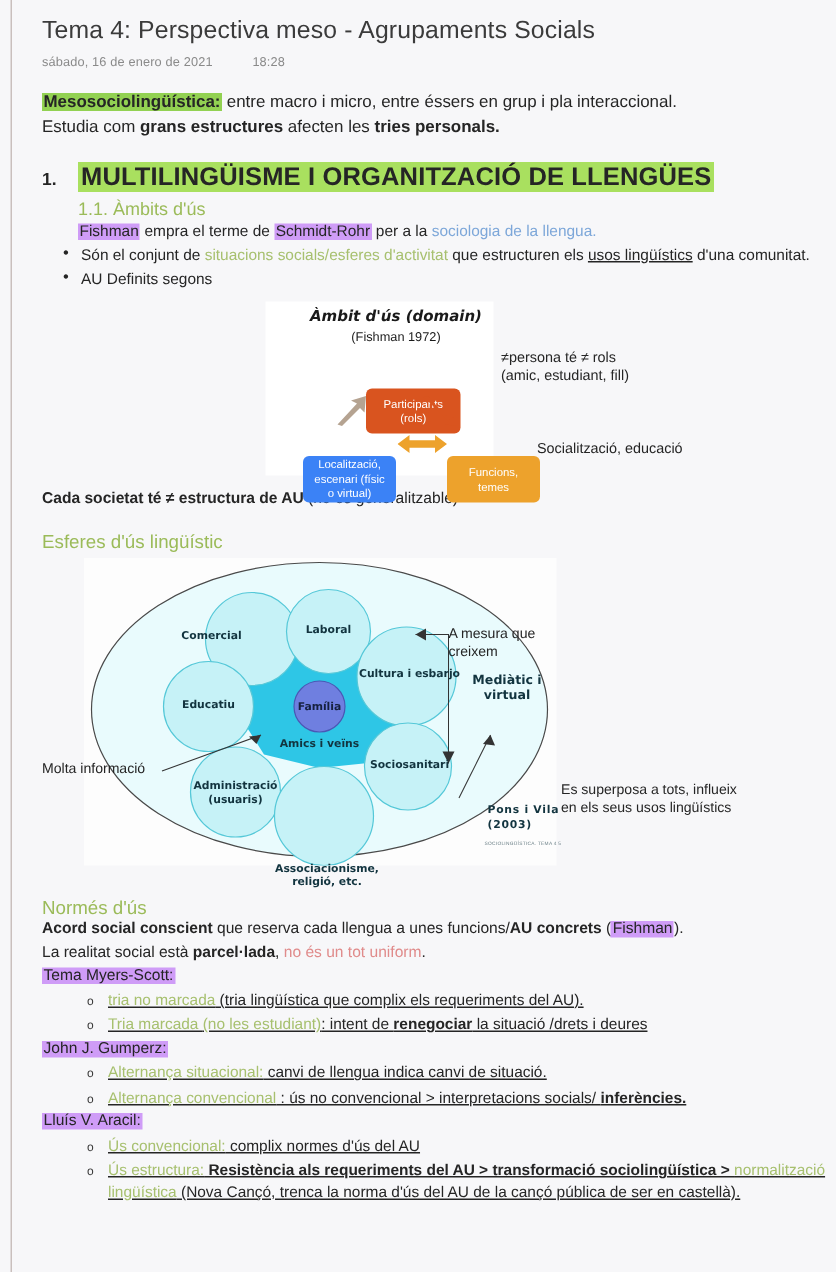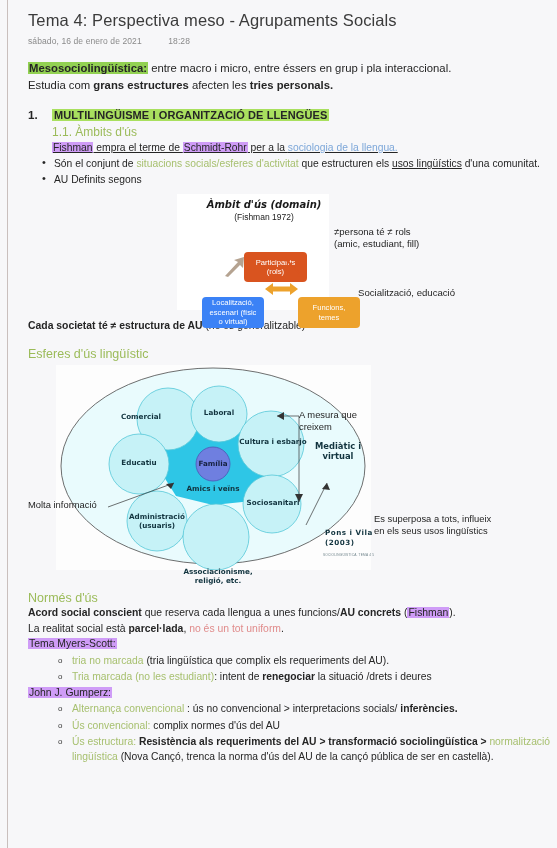--- a/index.html
+++ b/index.html
@@ -26,37 +26,37 @@
 
   .para{font-size:11.3px;line-height:15.5px;margin-top:15px;}
   .para2{font-size:11.3px;line-height:15.5px;margin-top:1px;}
   b{font-weight:700;}
   .hl-green{background:#92d152;padding:0 1px;font-weight:700;}
   .hl-green-h{background:#a9e05f;padding:0 2px;}
   .hl-purple{background:#cf9cf7;padding:0 1px;}
 
   .num-head{margin-top:15px;display:flex;gap:0;align-items:baseline;}
   .num-head .num{width:24px;font-size:11.6px;font-weight:700;color:#252525;}
-  .num-head .txt{font-size:11px;font-weight:700;letter-spacing:.1px;}
+  .num-head .txt{font-size:17px;font-weight:700;letter-spacing:.1px;}
 
   .sub-head{margin-left:24px;margin-top:4px;font-size:12px;color:#9bbb59;font-weight:400;}
-  .sub-line{margin-left:24px;margin-top:2px;font-size:10.3px;line-height:14px;text-decoration:underline;}
+  .sub-line{margin-left:24px;margin-top:2px;font-size:10.3px;line-height:14px;}
   .soft-green{color:#a7c06f;}
   .soft-blue{color:#7da7d9;}
   .soft-pink{color:#e08b8b;}
   .u{text-decoration:underline;}
 
   ul.b1{list-style:none;margin:2px 0 0 0;padding:0;}
   ul.b1>li{
     position:relative;padding-left:26px;font-size:10.3px;line-height:13.6px;margin-top:2px;
   }
   ul.b1>li:before{
     content:"•";position:absolute;left:14px;top:-1px;font-size:11px;color:#252525;
   }
-  ul.b2{list-style:none;margin:1px 0 0 0;padding:0;}
+  ul.b2{list-style:none;margin:1px 0 0 0;padding:0;text-decoration:underline;}
   ul.b2>li{
     position:relative;padding-left:44px;font-size:10.3px;line-height:14.5px;margin-top:2px;
   }
   ul.b2>li:before{
     content:"o";position:absolute;left:30px;top:0px;font-size:8px;color:#3a3a3a;
   }
 
   
   .dia1{position:relative;margin:8px 0 0 0;width:525px;height:122px;}
   .dia1 .canvas{position:absolute;left:149px;top:0;width:152px;height:116px;background:#ffffff;}
@@ -250,24 +250,30 @@
       <li>
         <span class="soft-green">Tria marcada </span><span class="soft-green">(no les estudiant)</span><span>: intent de </span><b>renegociar</b><span> la situació /drets i deures</span>
       </li>
     </ul>
 
     <div class="nline">
       <span class="hl-purple">John J. Gumperz:</span>
     </div>
     <ul class="b2">
       <li>
+        <span class="soft-green">Alternança situacional:</span><span> canvi de llengua indica canvi de situació.</span>
+      </li>
+      <li>
         <span class="soft-green">Alternança convencional</span><span> : ús no convencional &gt; interpretacions socials/ </span><b>inferències.</b>
       </li>
     </ul>
 
+    <div class="nline">
+      <span class="hl-purple">Lluís V. Aracil:</span>
+    </div>
     <ul class="b2">
       <li>
         <span class="soft-green">Ús convencional:</span><span> complix normes d'ús del AU</span>
       </li>
       <li>
         <span class="soft-green">Ús estructura:</span><b> Resistència als requeriments del AU &gt; transformació sociolingüística &gt; </b><span class="soft-green">normalització lingüística</span><span> (Nova Cançó, trenca la norma d'ús del AU de la cançó pública de ser en castellà).</span>
       </li>
     </ul>
 
   </div>

